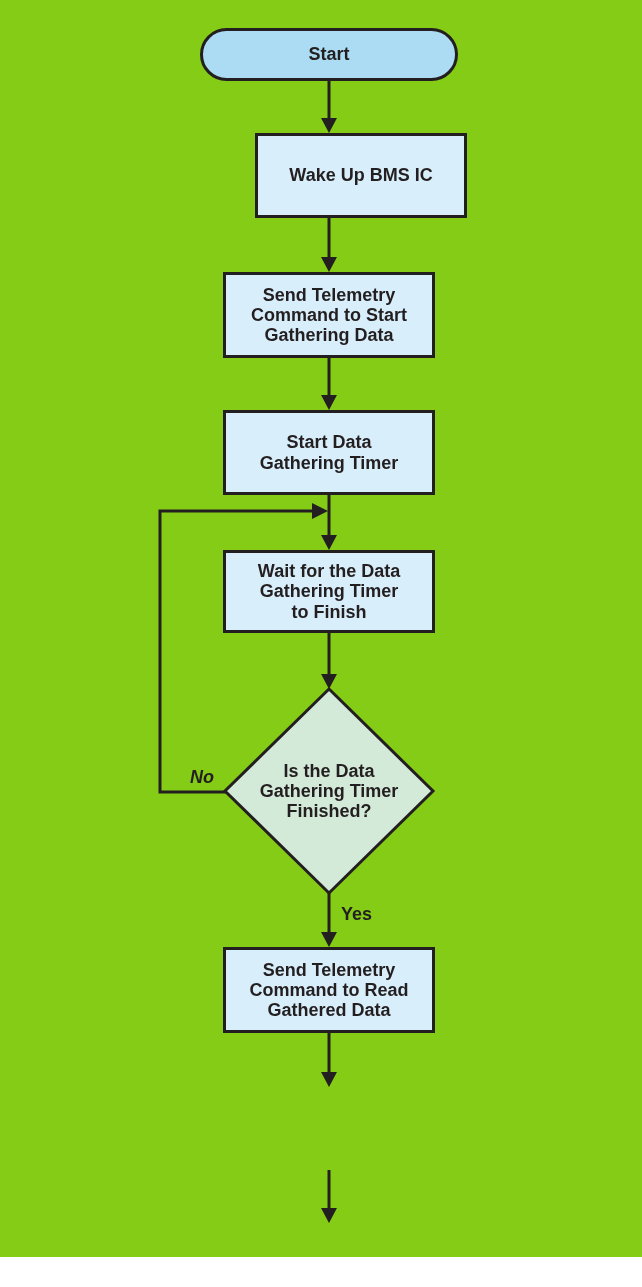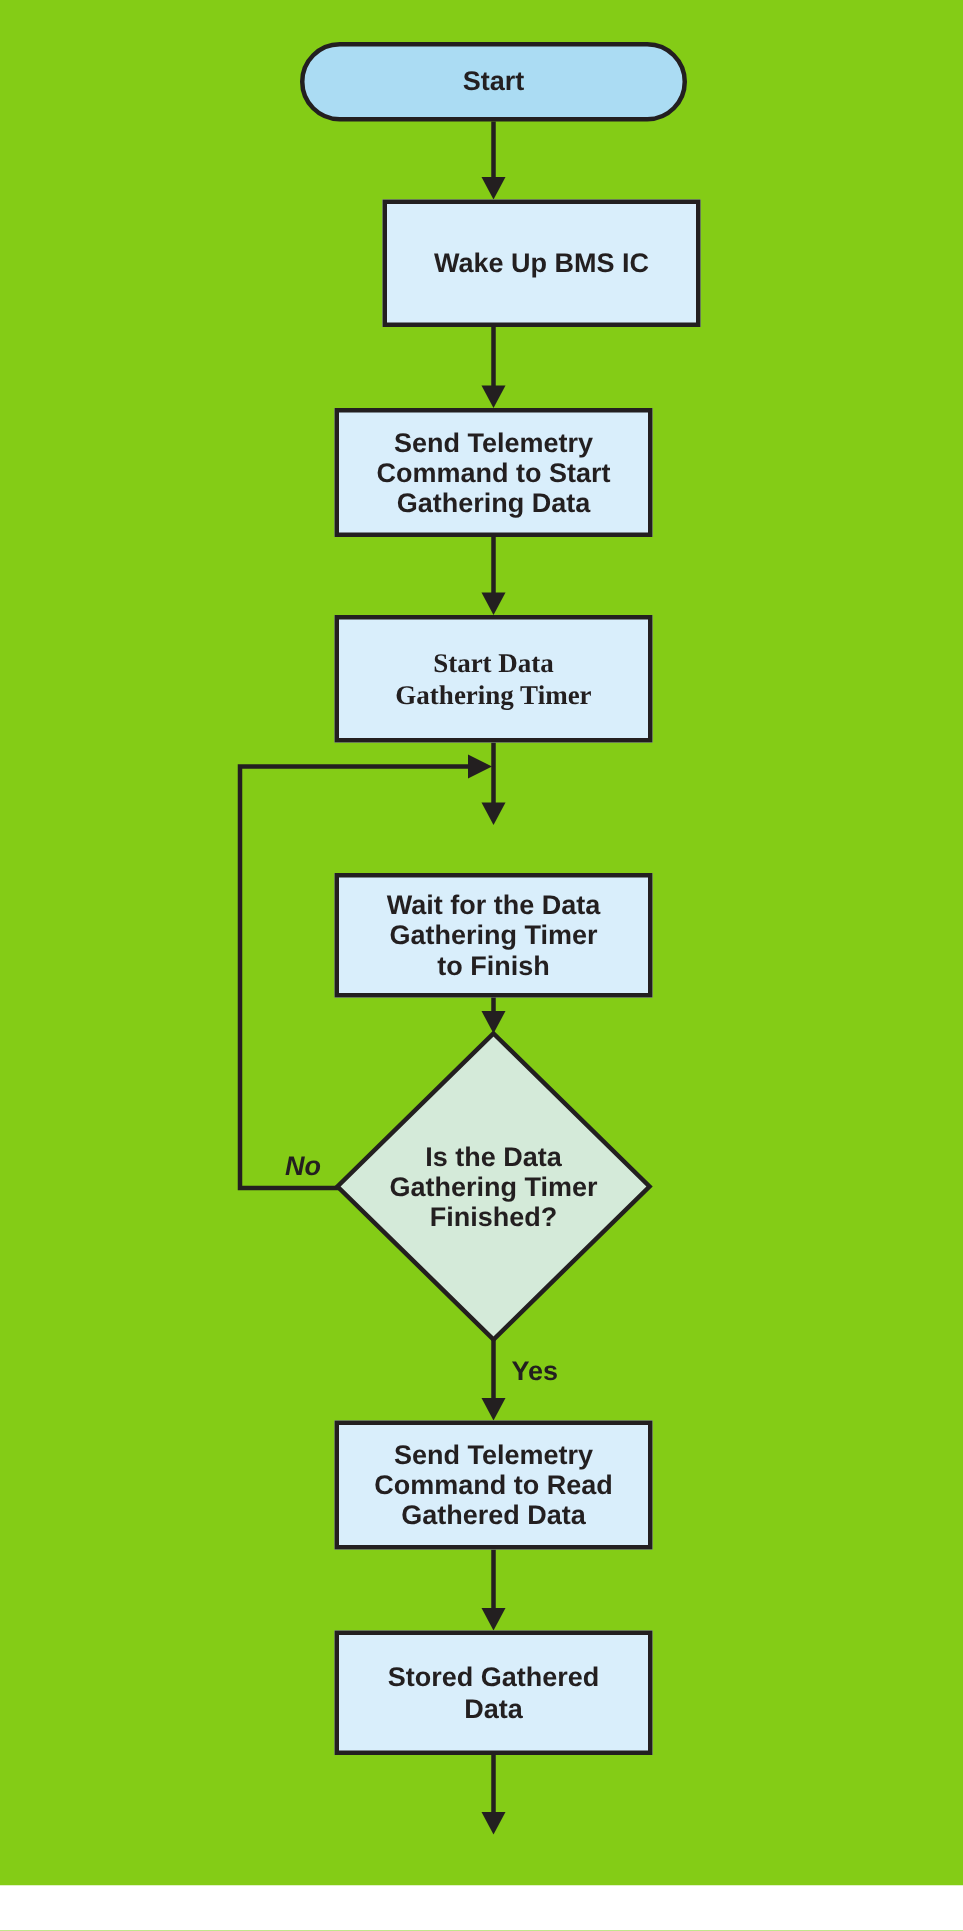--- a/index.html
+++ b/index.html
@@ -144,45 +144,41 @@
   <div class="node process" style="left:223px; top:133px; width:212px; height:85px;margin-left:32px;">
     <span>Wake Up BMS IC</span>
   </div>
 
   <div class="node process" style="left:223px; top:272px; width:212px; height:86px;">
     <span>Send Telemetry
 Command to Start
 Gathering Data</span>
   </div>
 
-  <div class="node process" style="left:223px; top:410px; width:212px; height:85px;font-family:Liberation Serif, serif;">
+  <div class="node process" style="left:223px; top:410px; width:212px; height:85px;">
     <span>Start Data
 Gathering Timer</span>
   </div>
 
-  <div class="node process" style="left:223px; top:550px; width:212px; height:83px;margin-top:32px;">
+  <div class="node process" style="left:223px; top:550px; width:212px; height:83px;">
     <span>Wait for the Data
 Gathering Timer
 to Finish</span>
   </div>
 
   <div class="node decision-text" style="left:234px; top:757px; width:190px; height:68px;">
     <span>Is the Data
 Gathering Timer
 Finished?</span>
   </div>
 
   <div class="edge-label no">No</div>
   <div class="edge-label yes">Yes</div>
 
   <div class="node process" style="left:223px; top:947px; width:212px; height:86px;">
     <span>Send Telemetry
 Command to Read
 Gathered Data</span>
   </div>
 
-  <div class="node process" style="left:223px; top:1087px; width:212px; height:83px;">
-    <span>Stored Gathered
-Data</span>
-  </div>
 
 
 </div>
 
 </body></html>

